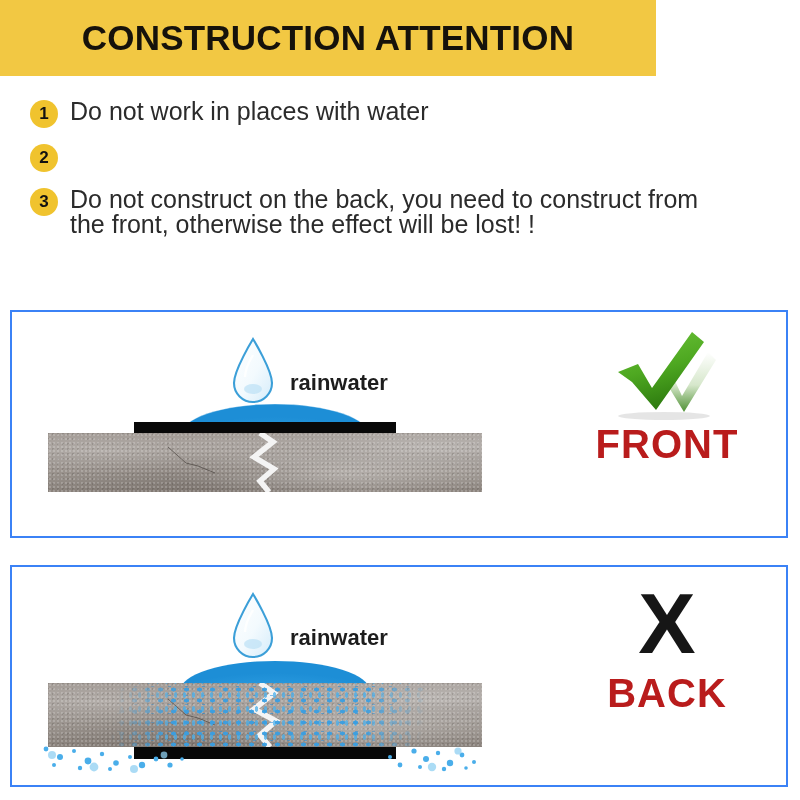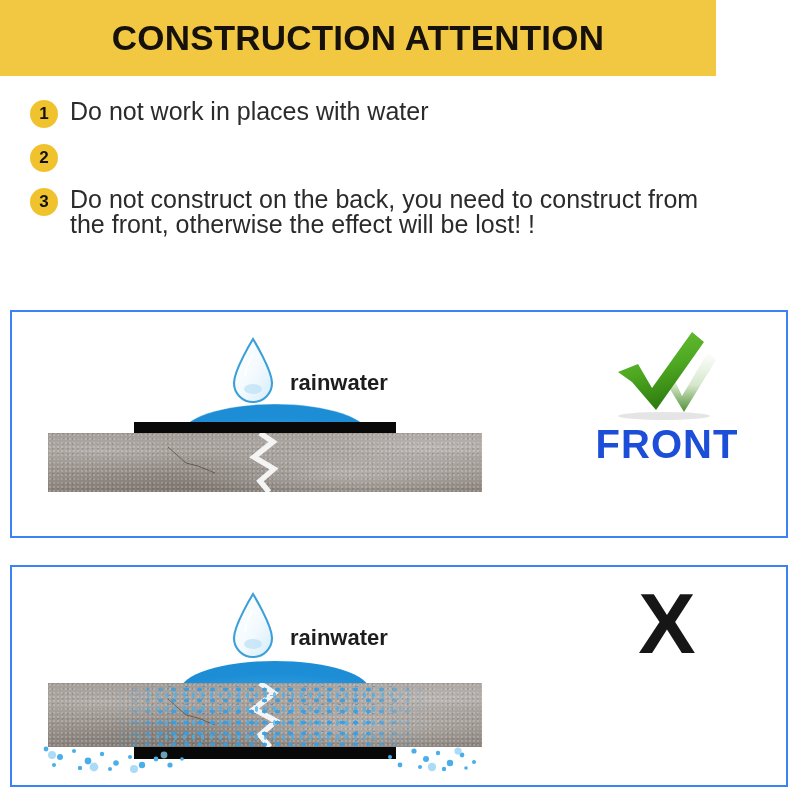--- a/index.html
+++ b/index.html
@@ -6,21 +6,21 @@
   body{
     width:800px;height:800px;
     background:#ffffff;
     font-family:"Liberation Sans","DejaVu Sans",sans-serif;
     overflow:hidden;
     position:relative;
   }
 
   
   .header{
-    position:absolute;left:0;top:0;width:716px;height:76px;
+    position:absolute;left:0;top:0;width:656px;height:76px;
     background:#f2c843;
     display:flex;align-items:center;justify-content:center;
   }
   .header-title{
     font-size:35px;font-weight:bold;color:#16120b;
     letter-spacing:.2px;
     font-family:"Liberation Sans","DejaVu Sans",sans-serif;
     white-space:nowrap;
   }
 
@@ -102,21 +102,21 @@
     mask-image:linear-gradient(100deg,rgba(0,0,0,0) 16%,rgba(0,0,0,1) 30%,rgba(0,0,0,1) 72%,rgba(0,0,0,0) 86%);
   }
 
   .tape{position:absolute;background:#080808;}
 
   .crack{position:absolute;}
 
   
   .mark-wrap{position:absolute;text-align:center;}
   .mark-label{
-    font-size:40px;font-weight:bold;color:#1d4ed8;
+    font-size:40px;font-weight:bold;color:#b91c1c;
     letter-spacing:1px;
     font-family:"Liberation Sans","DejaVu Sans",sans-serif;
   }
   .x-mark{
     font-size:86px;font-weight:bold;color:#161616;line-height:.95;
     font-family:"Liberation Sans","DejaVu Sans",sans-serif;
   }
 </style>
 </head>
 <body>
@@ -288,16 +288,17 @@
           <circle cx="64" cy="32" r="4.4"></circle>
           <circle cx="104" cy="34" r="4"></circle>
         <circle cx="402" cy="32" r="4.2"></circle>
           <circle cx="428" cy="16" r="3.6"></circle>
           <circle cx="134" cy="20" r="3.4"></circle>
       </g>
     </svg>
 
     <div class="mark-wrap" style="left:560px;top:16px;width:190px;">
       <div class="x-mark">X</div>
+      <div class="mark-label" style="margin-top:6px;">BACK</div>
     </div>
 
   </div>
 </div>
 
 </body></html>

